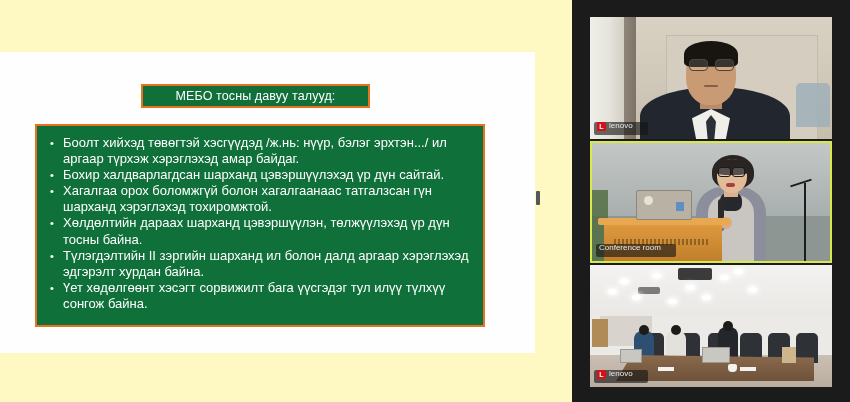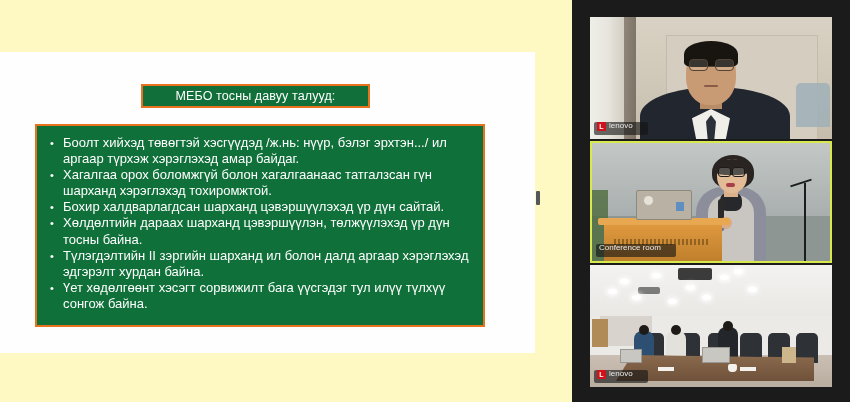--- a/index.html
+++ b/index.html
@@ -275,22 +275,22 @@
 
     <div id="slide">
 
       <div id="slide-title">
         <span class="ttl-text">МЕБО тосны давуу талууд:</span>
       </div>
 
       <div id="slide-body">
         <ul class="bullets">
           <li>Боолт хийхэд төвөгтэй хэсгүүдэд /ж.нь: нүүр, бэлэг эрхтэн.../ ил аргаар түрхэж хэрэглэхэд амар байдаг.</li>
+          <li>Бохир халдварлагдсан шарханд цэвэршүүлэхэд үр дүн сайтай.</li>
           <li>Хагалгаа орох боломжгүй болон хагалгаанаас татгалзсан гүн шарханд хэрэглэхэд тохиромжтой.</li>
-          <li>Бохир халдварлагдсан шарханд цэвэршүүлэхэд үр дүн сайтай.</li>
           <li>Хөлдөлтийн дараах шарханд цэвэршүүлэн, төлжүүлэхэд үр дүн тосны байна.</li>
           <li>Түлэгдэлтийн II зэргийн шарханд ил болон далд аргаар хэрэглэхэд эдгэрэлт хурдан байна.</li>
           <li>Үет хөдөлгөөнт хэсэгт сорвижилт бага үүсгэдэг тул илүү түлхүү сонгож байна.</li>
         </ul>
       </div>
 
     </div>
   </div>
 
   <div id="divider-handle"></div>

